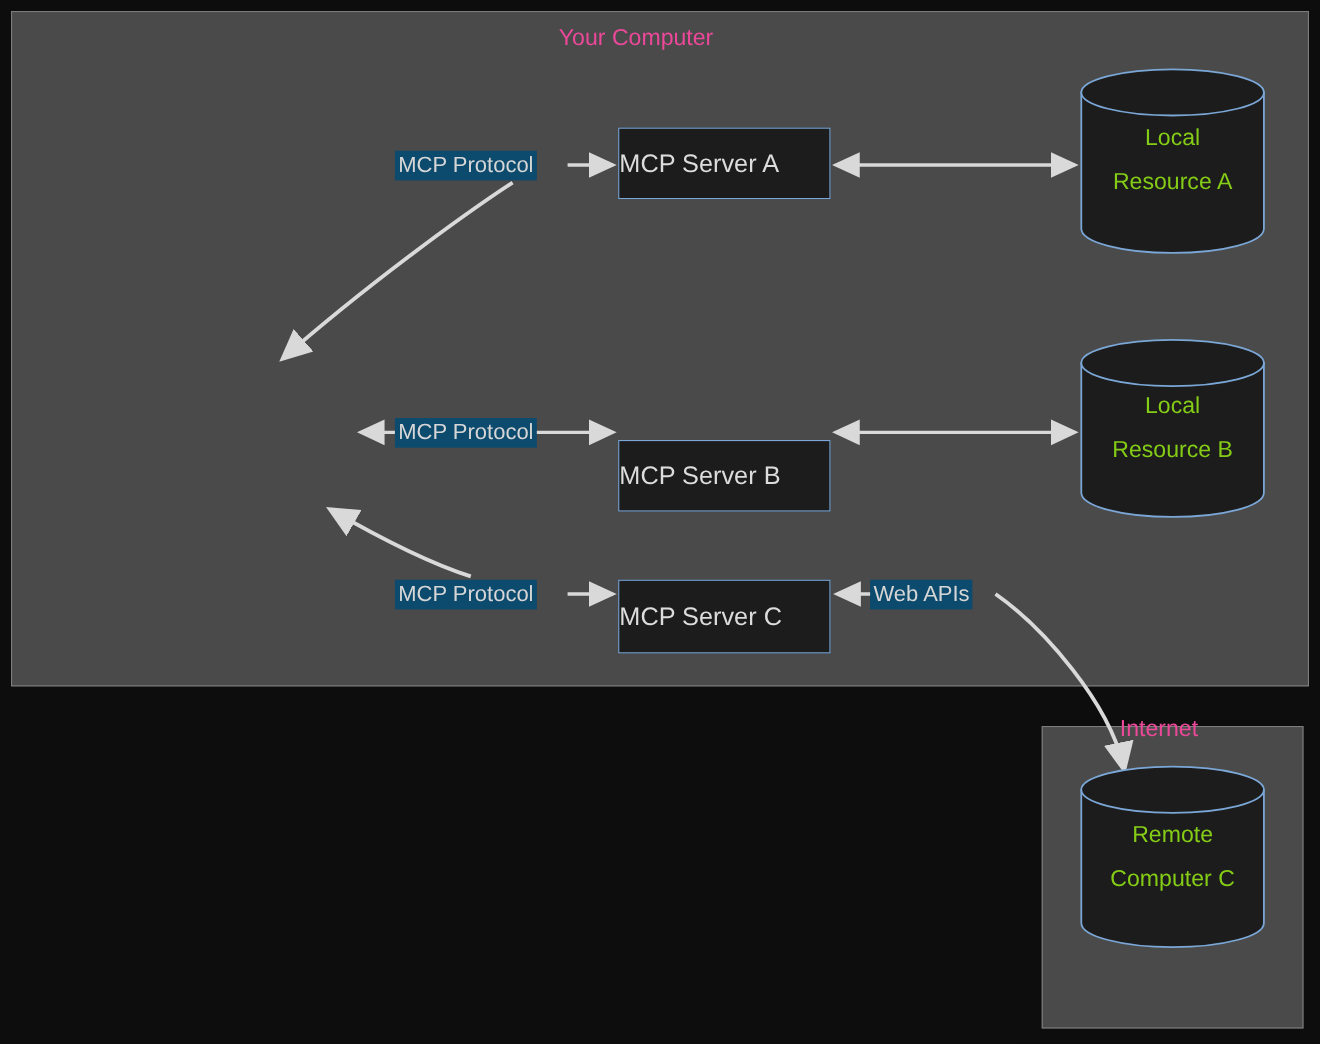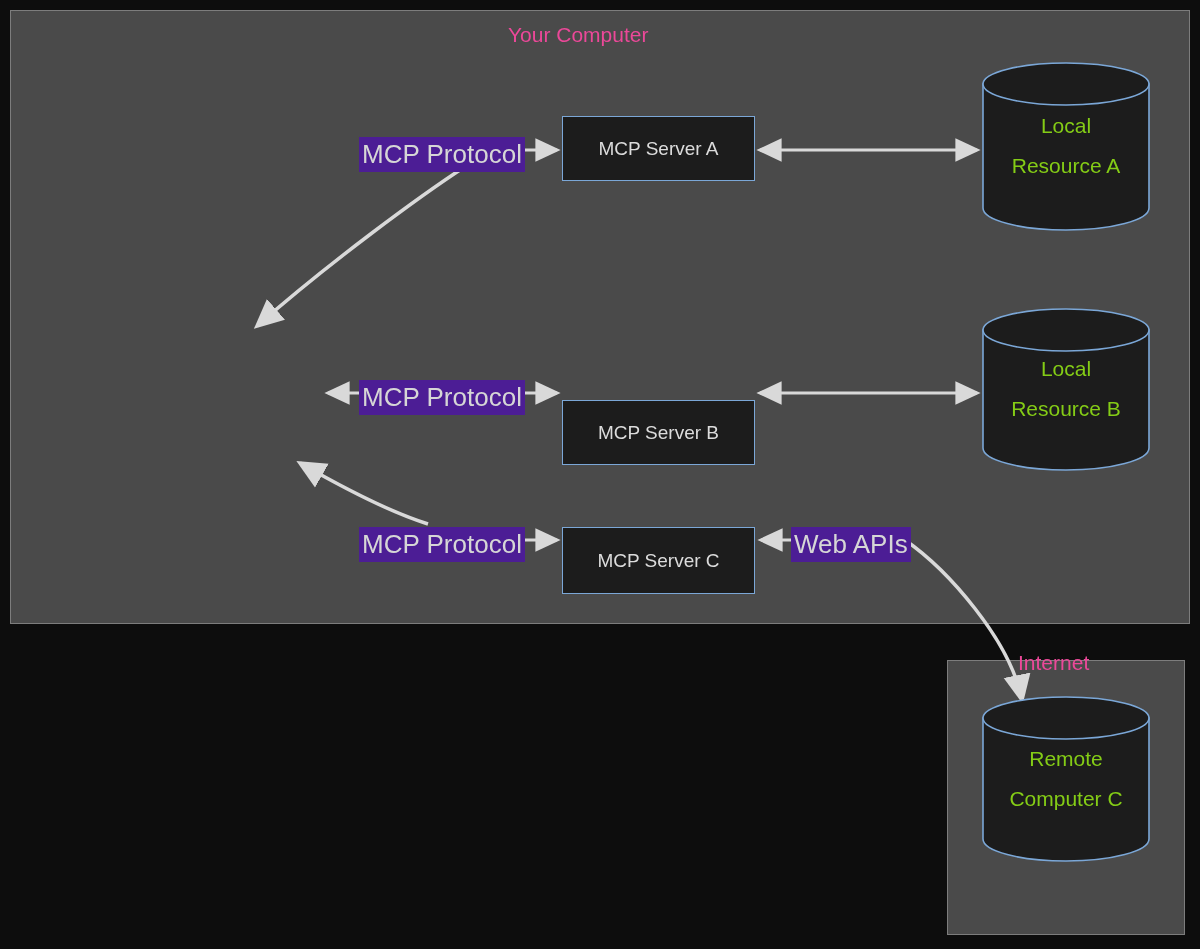--- a/index.html
+++ b/index.html
@@ -61,24 +61,24 @@
     top: 652px;
   }
   
   .node-box {
     position: absolute;
     background: #1c1c1c;
     border: 1.5px solid #7ba7d7;
     box-sizing: border-box;
     display: flex;
     flex-direction: column;
-    align-items: center;
+    align-items: flex-start;
     justify-content: center;
     color: #dcdcdc;
-    font-size: 19px;
+    font-size: 23px;
     line-height: 1.45;
     text-align: center;
   }
   #mcp-host   { left: 47px;  top: 338px; width: 276px; height: 113px; }
   #server-a   { left: 562px; top: 116px; width: 193px; height: 65px; }
   #server-b   { left: 562px; top: 361px; width: 193px; height: 65px; margin-top: 39px; }
   #server-c   { left: 562px; top: 527px; width: 193px; height: 67px; }
 
   
   .cyl {
@@ -101,23 +101,23 @@
     text-align: center;
     pointer-events: none;
   }
   #res-a { left: 982px; top: 62px;  width: 168px; height: 168px; }
   #res-b { left: 982px; top: 308px; width: 168px; height: 162px; }
   #res-c { left: 982px; top: 696px; width: 168px; height: 165px; }
 
   
   .edge-label {
     position: absolute;
-    background: #4c1d95;
+    background: #0c4a6e;
     color: #d6d6d6;
-    font-size: 26px;
+    font-size: 20px;
     line-height: 1.25;
     padding: 1px 3px;
     white-space: nowrap;
   }
 </style>
 </head>
 <body>
 
 <div id="stage">
 

